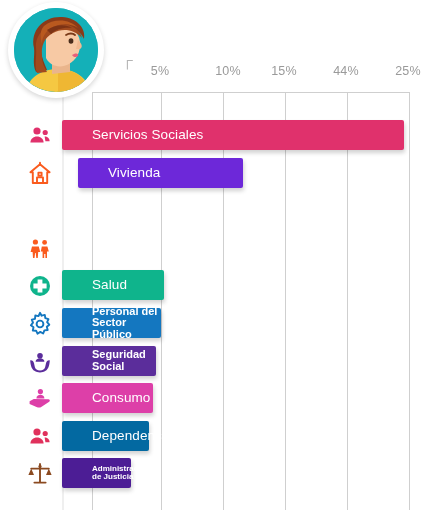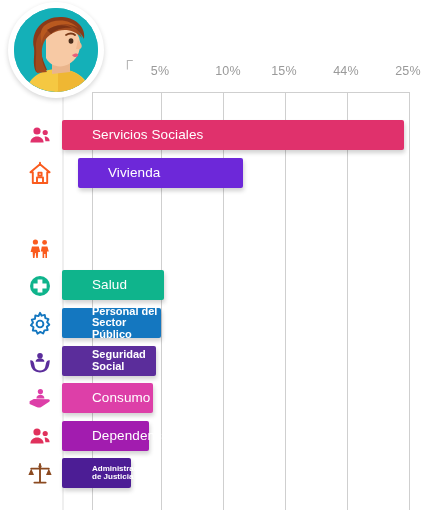--- a/index.html
+++ b/index.html
@@ -224,21 +224,21 @@
       </div>
       <div class="row" style="top: 420.8px;">
         <div class="row-icon">
           <svg xmlns="http://www.w3.org/2000/svg" width="26" height="26" viewBox="0 0 26 26" fill="none" stroke="#e0315c" stroke-width="1.9" stroke-linecap="round" stroke-linejoin="round">
             <circle cx="10" cy="8" r="3.6" fill="#e0315c" stroke="none"></circle>
             <circle cx="18.2" cy="9.5" r="2.6" fill="#e0315c" stroke="none"></circle>
             <path d="M3.4 19.5c0-3.6 3-6 6.6-6s6.6 2.4 6.6 6z" fill="#e0315c" stroke="none"></path>
             <path d="M17.6 13.6c2.8 0 5 1.9 5 4.6h-4.2" fill="#e0315c" stroke="none"></path>
           </svg>
         </div>
-        <div class="bar" style="background: #a21caf; width: 86.84px;">
+        <div class="bar" style="background: #0369a1; width: 86.84px;">
           <span class="bar-label">Dependencia</span>
         </div>
       </div>
       <div class="row" style="top: 458.4px;">
         <div class="row-icon">
           <svg xmlns="http://www.w3.org/2000/svg" width="26" height="26" viewBox="0 0 26 26" fill="none" stroke="#8b4a20" stroke-width="1.9" stroke-linecap="round" stroke-linejoin="round">
             <path d="M13 3v18"></path>
             <path d="M7.4 21.6h11.2"></path>
             <path d="M4.2 7.6h17.6"></path>
             <path d="M4.2 7.6 1.4 14h5.6z" fill="#8b4a20" stroke="none"></path>

